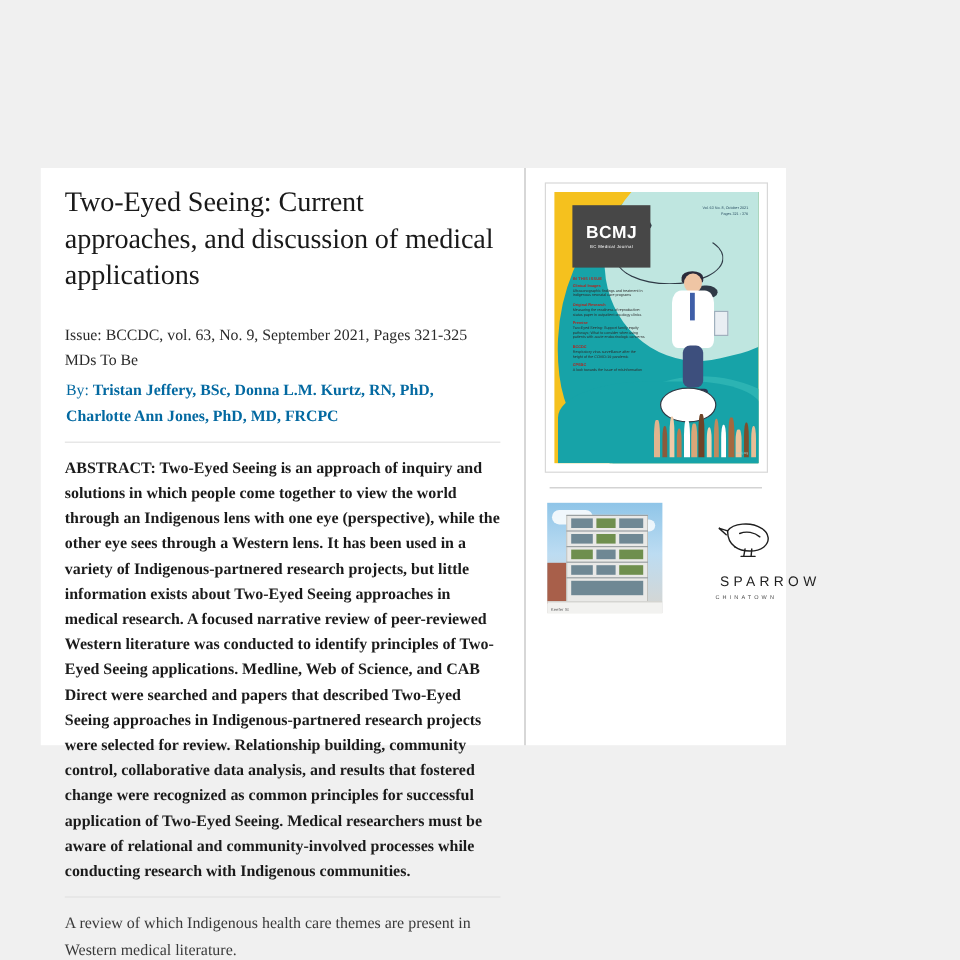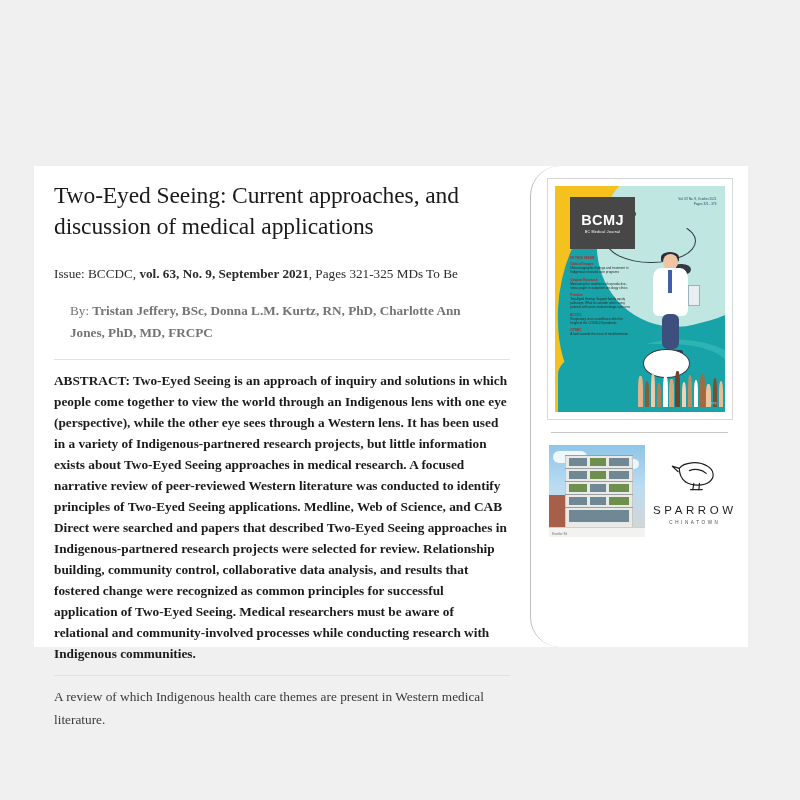--- a/index.html
+++ b/index.html
@@ -14,22 +14,22 @@
     overflow: hidden;
   }
   .page-canvas {
     position: relative;
     width: 800px;
     height: 800px;
   }
   .article-card {
     position: absolute;
     left: 34px;
-    top: 166px;
-    width: 714px;
+    top: 140px;
+    width: 621px;
     height: 481px;
     background: #ffffff;
     display: flex;
     box-sizing: border-box;
   }
   
   .main-col {
     width: 496px;
     box-sizing: border-box;
     padding: 14px 20px 0 20px;
@@ -44,27 +44,27 @@
     letter-spacing: -0.1px;
     margin: 0 0 22px 0;
   }
   .meta-line {
     font-size: 13.2px;
     line-height: 1.62;
     color: #2b2b2b;
     margin: 0 0 4px 0;
   }
   .meta-line .b {
-    font-weight: bold;
+    font-weight: normal;
   }
   .byline {
     font-size: 13.2px;
     line-height: 1.62;
-    color: #737373;
-    margin: 16px;
+    color: #0369a1;
+    margin: 1px;
   }
   .byline .lbl { font-weight: 400; }
   .byline .names { font-weight: bold; }
   .rule {
     border: 0;
     border-top: 1px solid #e2e2e2;
     margin: 11px 0 10px 0;
   }
   .abstract {
     font-size: 13.3px;
@@ -81,21 +81,20 @@
     font-weight: 400;
     margin: 0;
   }
   
   .side-col {
     width: 218px;
     box-sizing: border-box;
     border-left: 1px solid #bdbdbd;
     padding: 12px 16px 0 16px;
     position: relative;
-    border-radius: 30px;
   }
   .cover-wrap {
     width: 186px;
     height: 242px;
     border: 1px solid #d8d8d8;
     background: #fff;
     box-sizing: border-box;
     padding: 7px;
     margin: 0 auto;
   }
@@ -303,20 +302,21 @@
     font-family:"Liberation Sans", sans-serif; font-size:3.6px; color:#6a6a6a;
   }
   .ad-brand { flex: 1; text-align: center; }
   .sparrow-word {
     font-family: "Liberation Sans", sans-serif;
     font-size: 11.5px;
     letter-spacing: 3.6px;
     color: #1f1f1f;
     font-weight: 500;
     margin-top: 8px;
+    margin-left: 40px;
   }
   .sparrow-sub {
     font-family: "Liberation Sans", sans-serif;
     font-size: 4.6px;
     letter-spacing: 2.6px;
     color: #4a4a4a;
     margin-top: 4px;
   }
 </style>
 </head>

